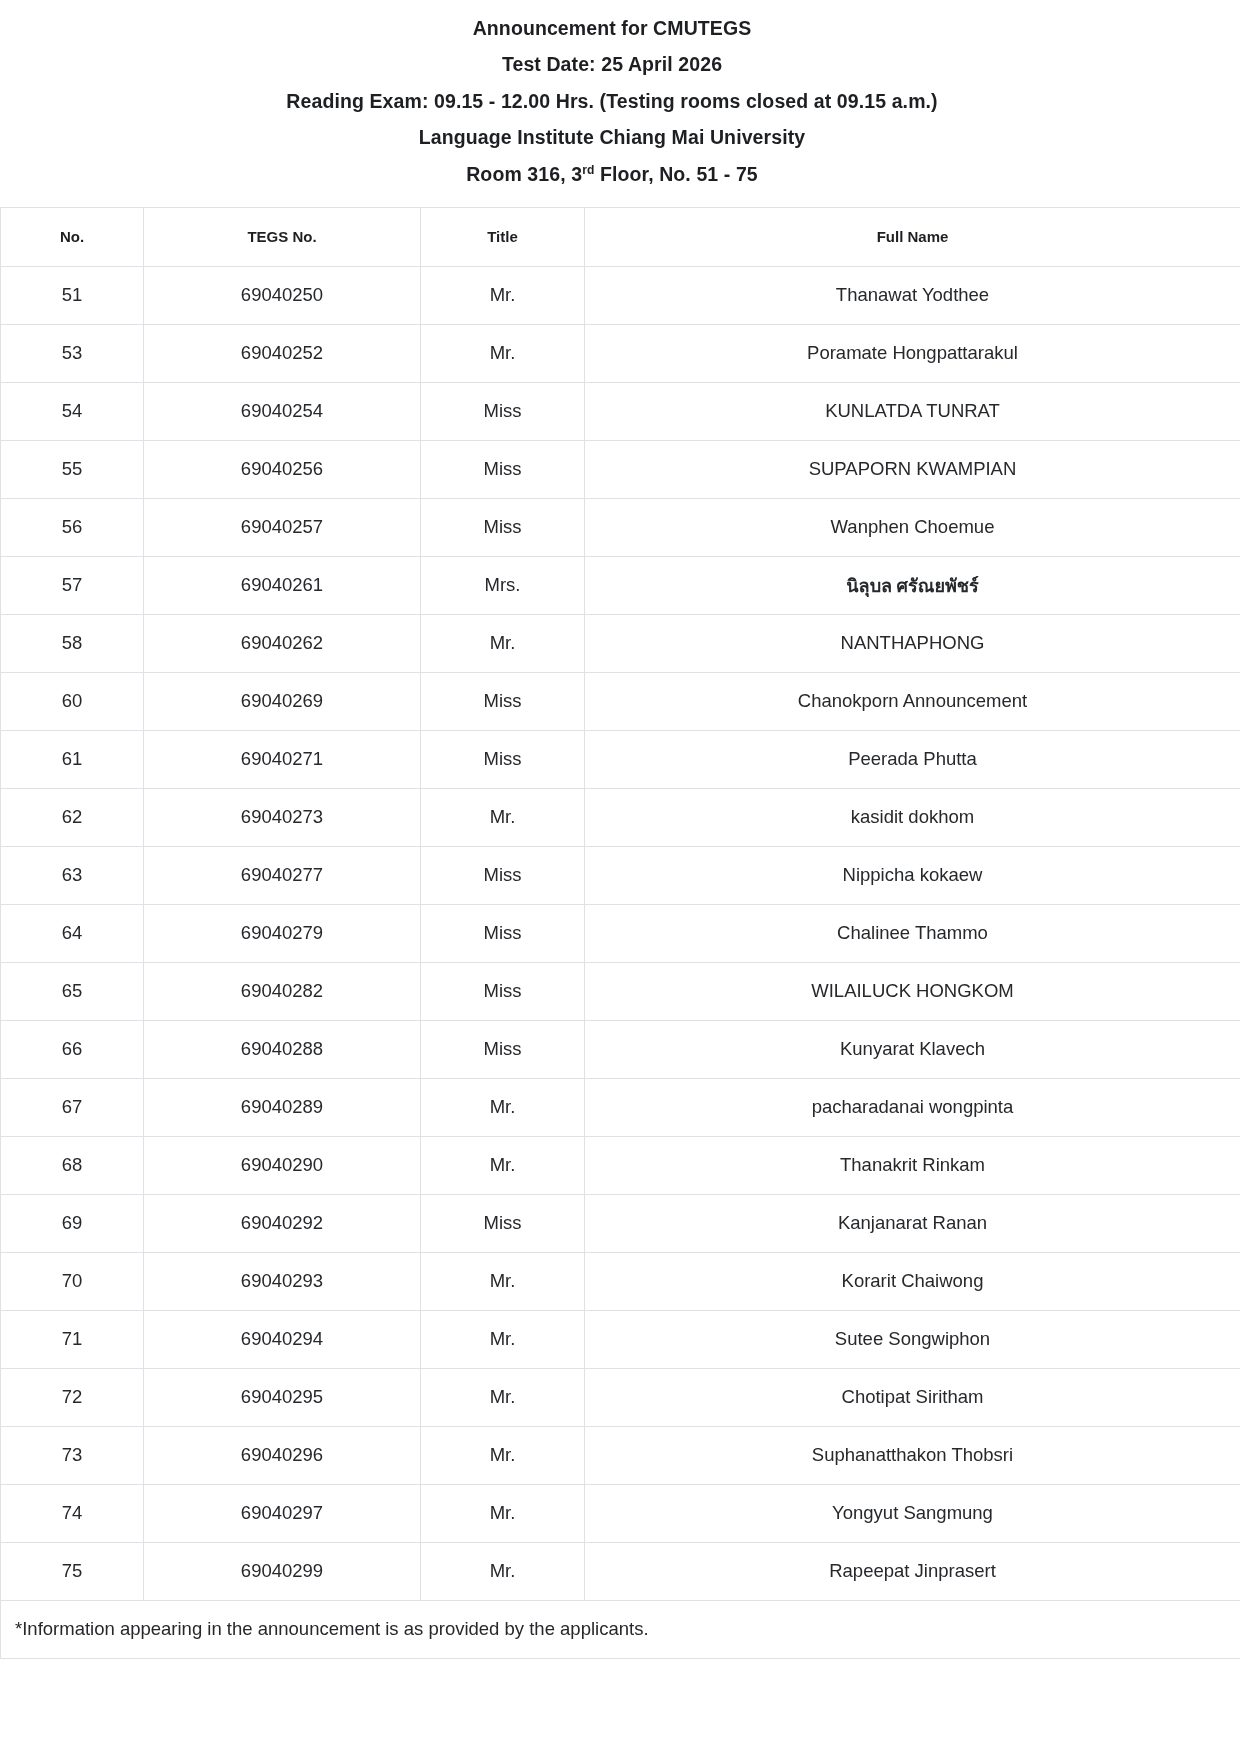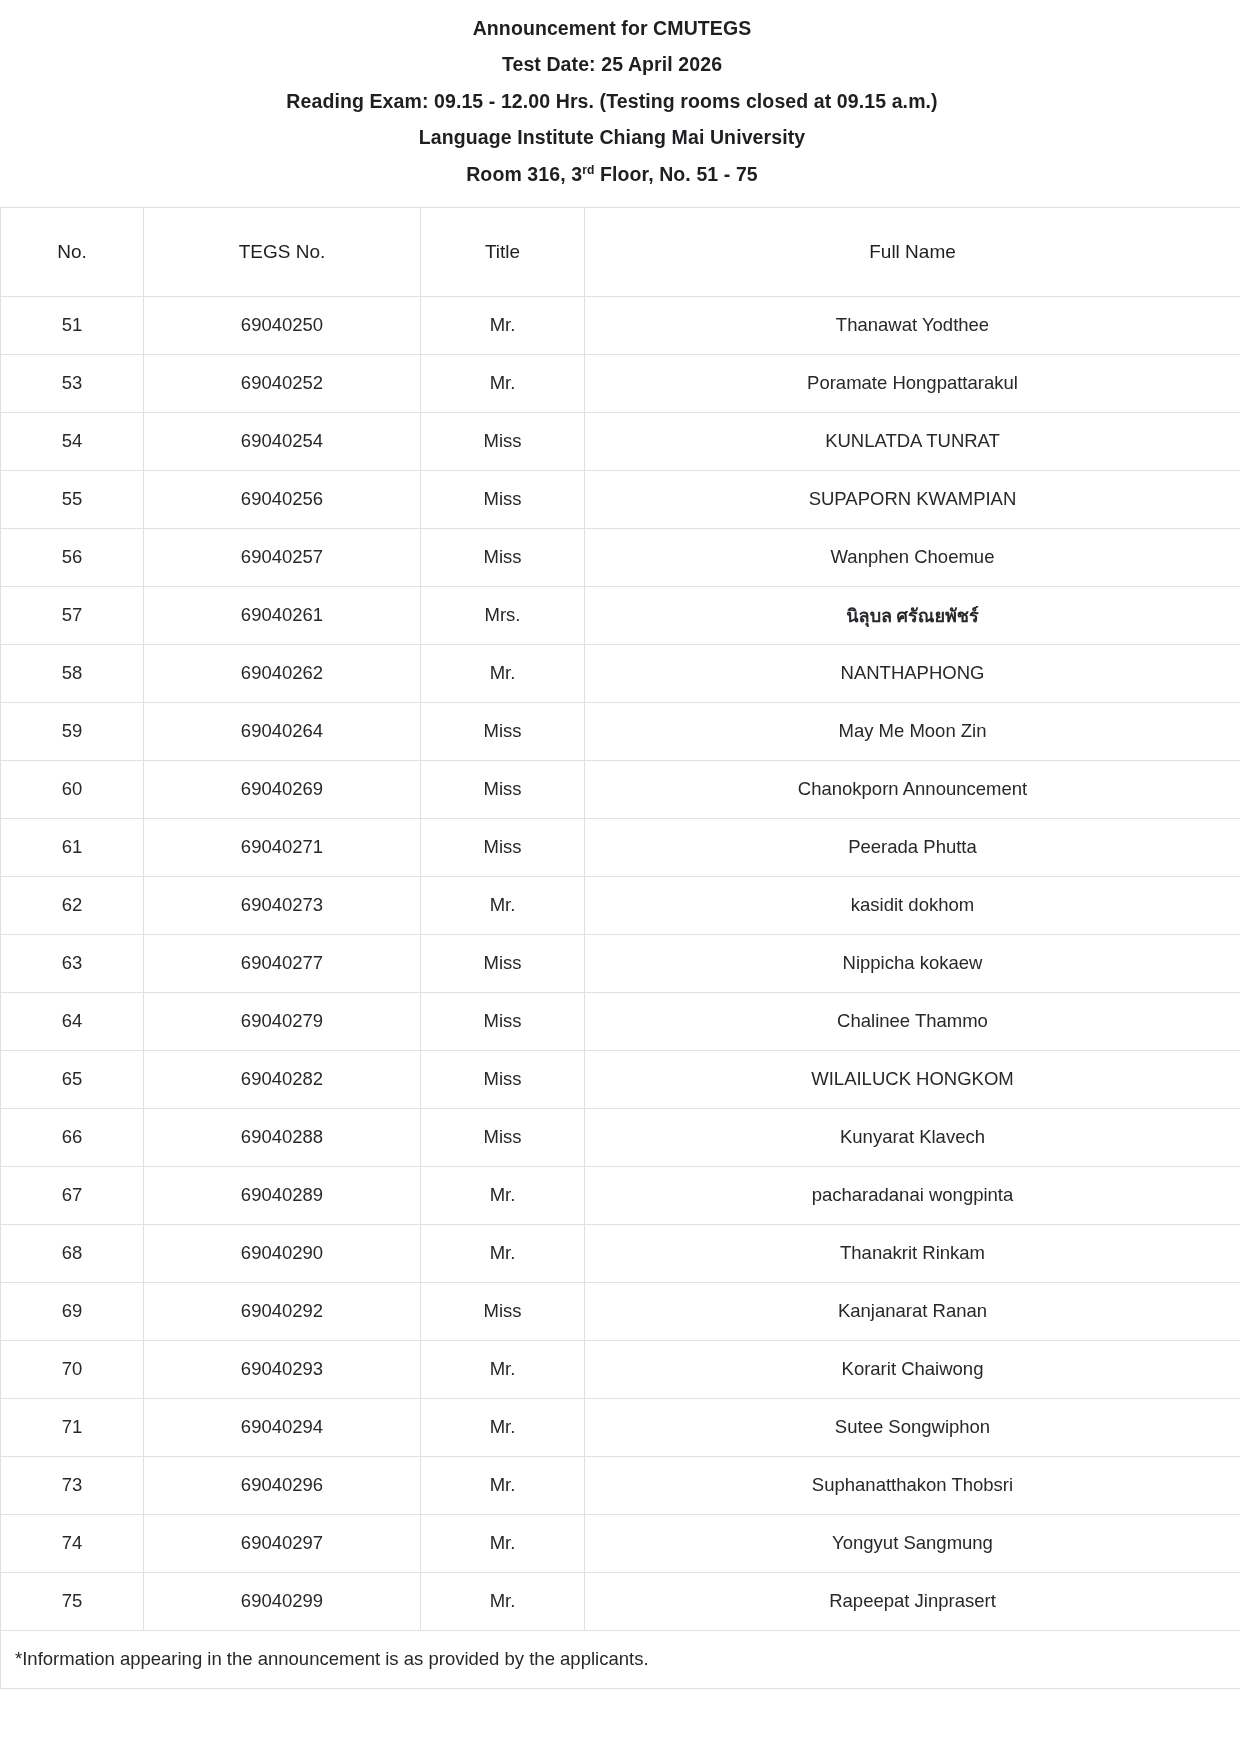--- a/index.html
+++ b/index.html
@@ -48,25 +48,25 @@
 
   table.roster th, table.roster td {
     border-top: 1px solid #dee2e6;
     border-bottom: 1px solid #dee2e6;
     border-left: 1px solid #dee2e6;
     border-right: 1px solid #dee2e6;
     text-align: center;
     vertical-align: middle;
   }
   table.roster thead th {
-    font-size: 19px;
-    font-weight: normal;
+    font-size: 15px;
+    font-weight: bold;
     color: #1d1f22;
     height: 58px;
-    padding: 15px 6px;
+    padding: 0 6px;
   }
   table.roster tbody td {
     font-size: 18.5px;
     font-weight: normal;
     color: #26282b;
     height: 57px;
     padding: 0 6px;
   }
   table.roster td.thai {
     font-weight: bold;
@@ -148,26 +148,20 @@
           <td>Mrs.</td>
           <td class="thai">นิลุบล ศรัณยพัชร์</td>
         </tr>
         <tr>
           <td>58</td>
           <td>69040262</td>
           <td>Mr.</td>
           <td>NANTHAPHONG</td>
         </tr>
         <tr>
-          <td>59</td>
-          <td>69040264</td>
-          <td>Miss</td>
-          <td>May Me Moon Zin</td>
-        </tr>
-        <tr>
           <td>60</td>
           <td>69040269</td>
           <td>Miss</td>
           <td>Chanokporn Announcement</td>
         </tr>
         <tr>
           <td>61</td>
           <td>69040271</td>
           <td>Miss</td>
           <td>Peerada Phutta</td>
@@ -224,20 +218,26 @@
           <td>70</td>
           <td>69040293</td>
           <td>Mr.</td>
           <td>Korarit Chaiwong</td>
         </tr>
         <tr>
           <td>71</td>
           <td>69040294</td>
           <td>Mr.</td>
           <td>Sutee Songwiphon</td>
+        </tr>
+        <tr>
+          <td>72</td>
+          <td>69040295</td>
+          <td>Mr.</td>
+          <td>Chotipat Siritham</td>
         </tr>
         <tr>
           <td>73</td>
           <td>69040296</td>
           <td>Mr.</td>
           <td>Suphanatthakon Thobsri</td>
         </tr>
         <tr>
           <td>74</td>
           <td>69040297</td>

